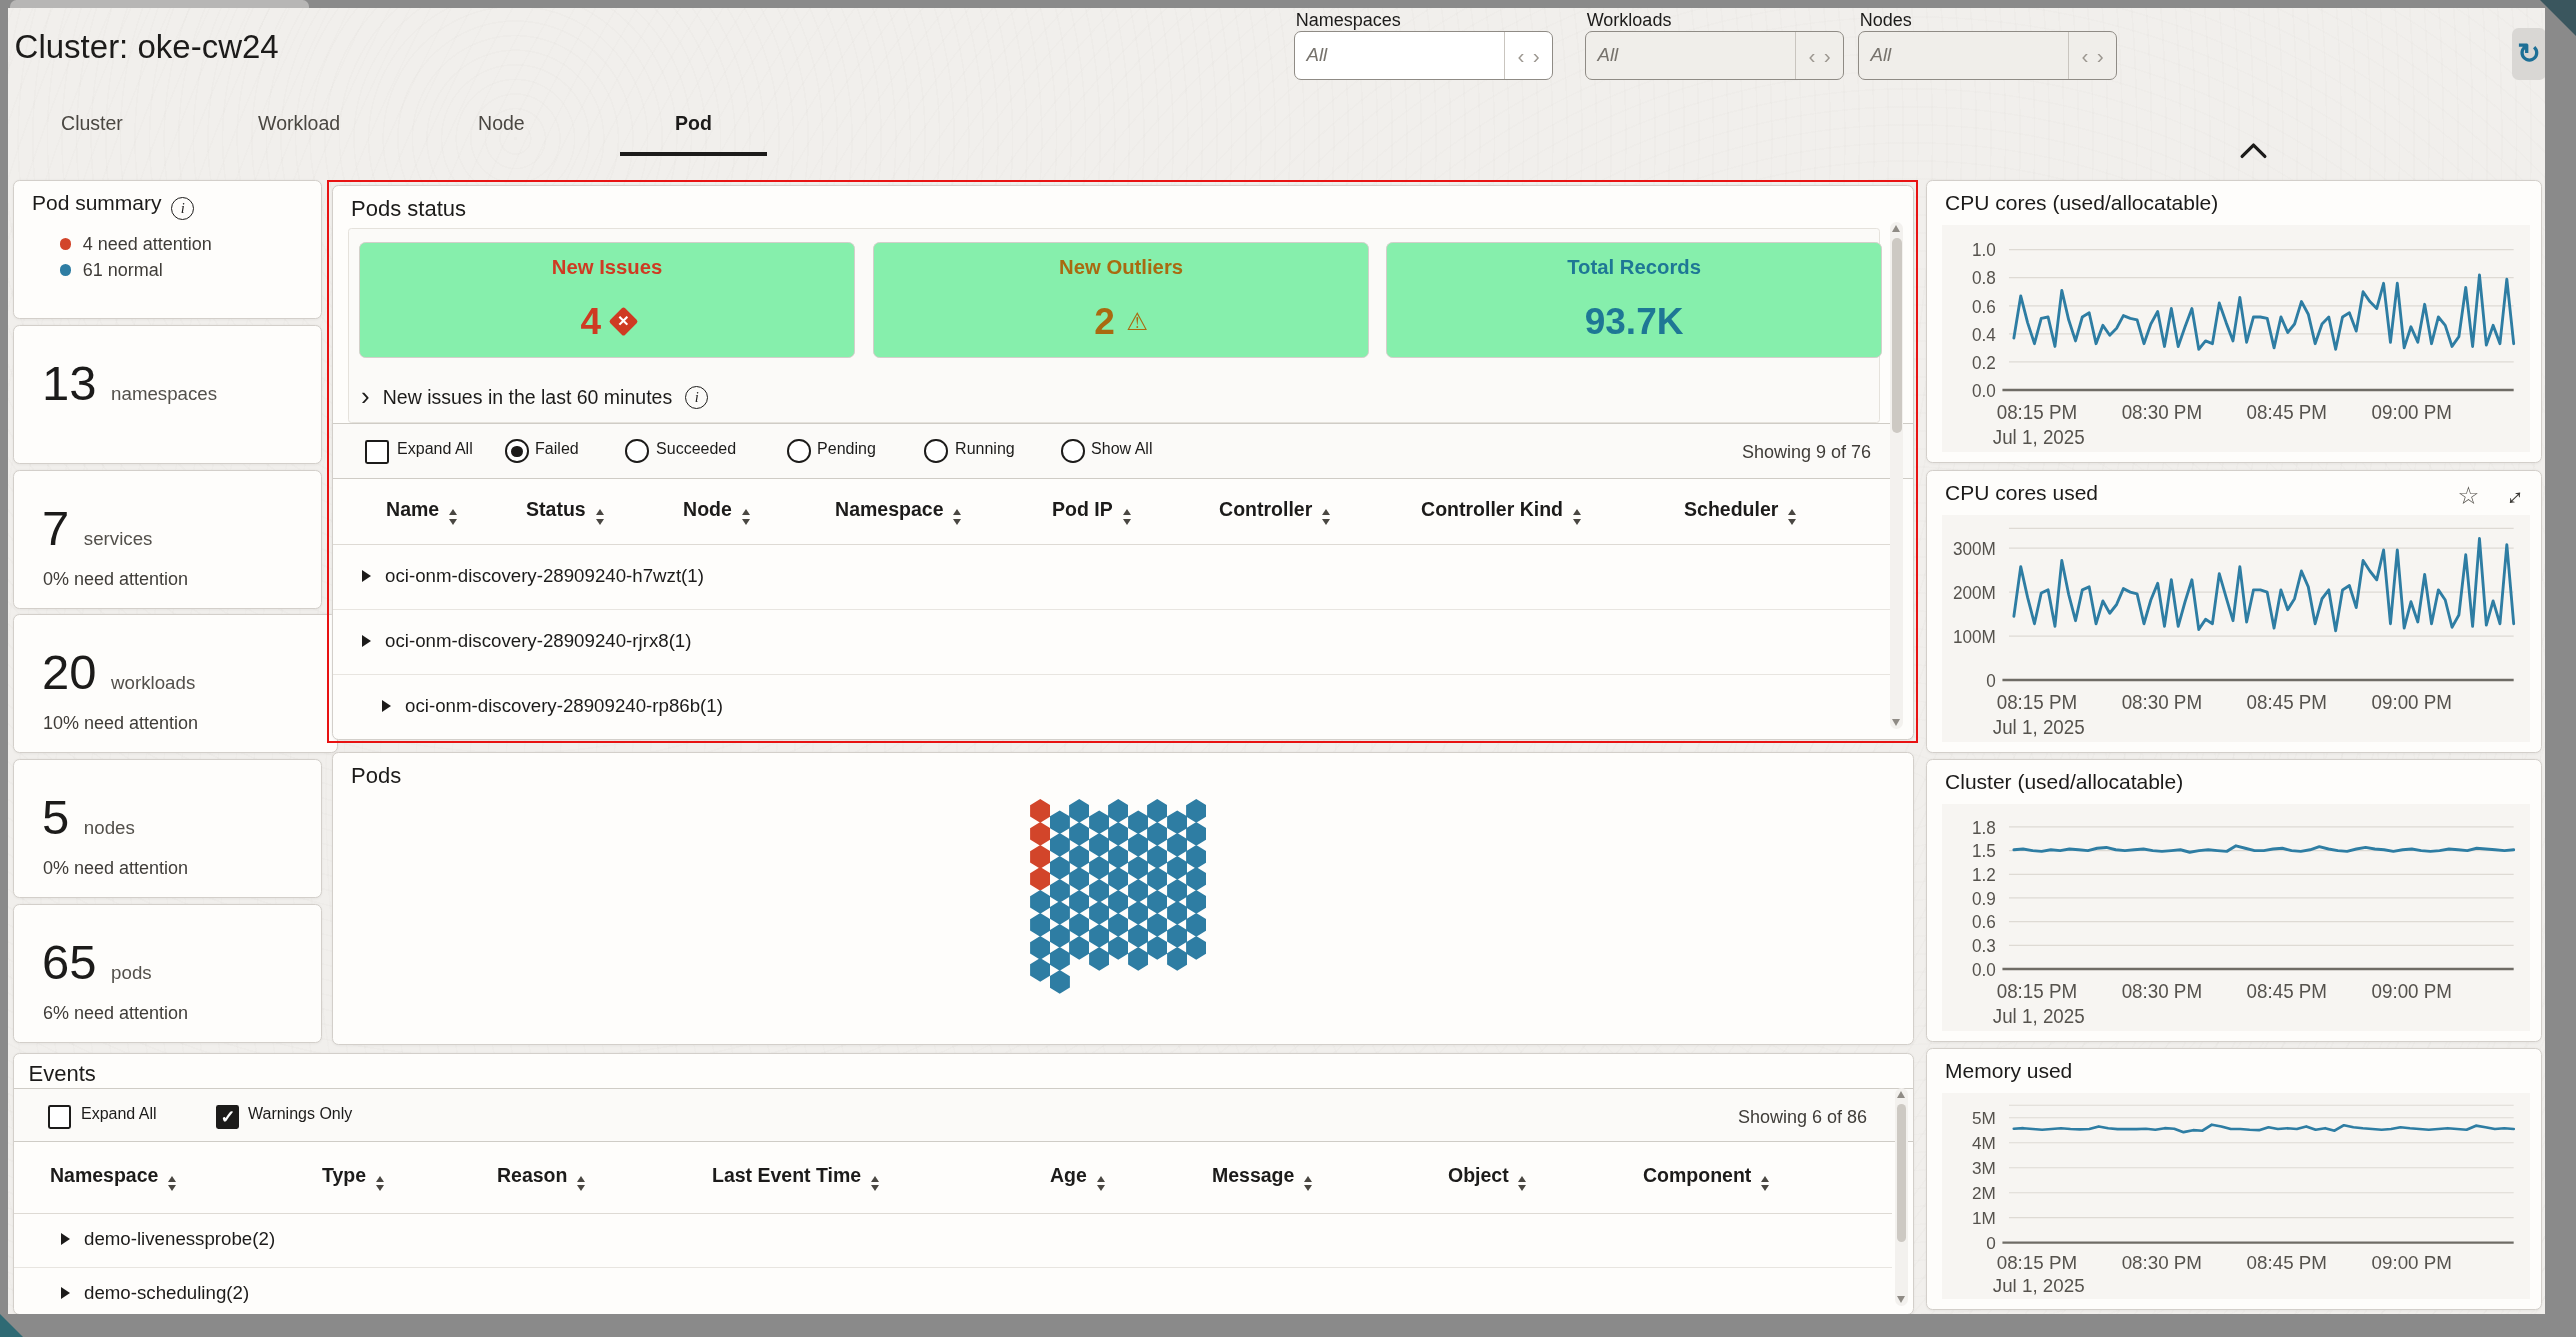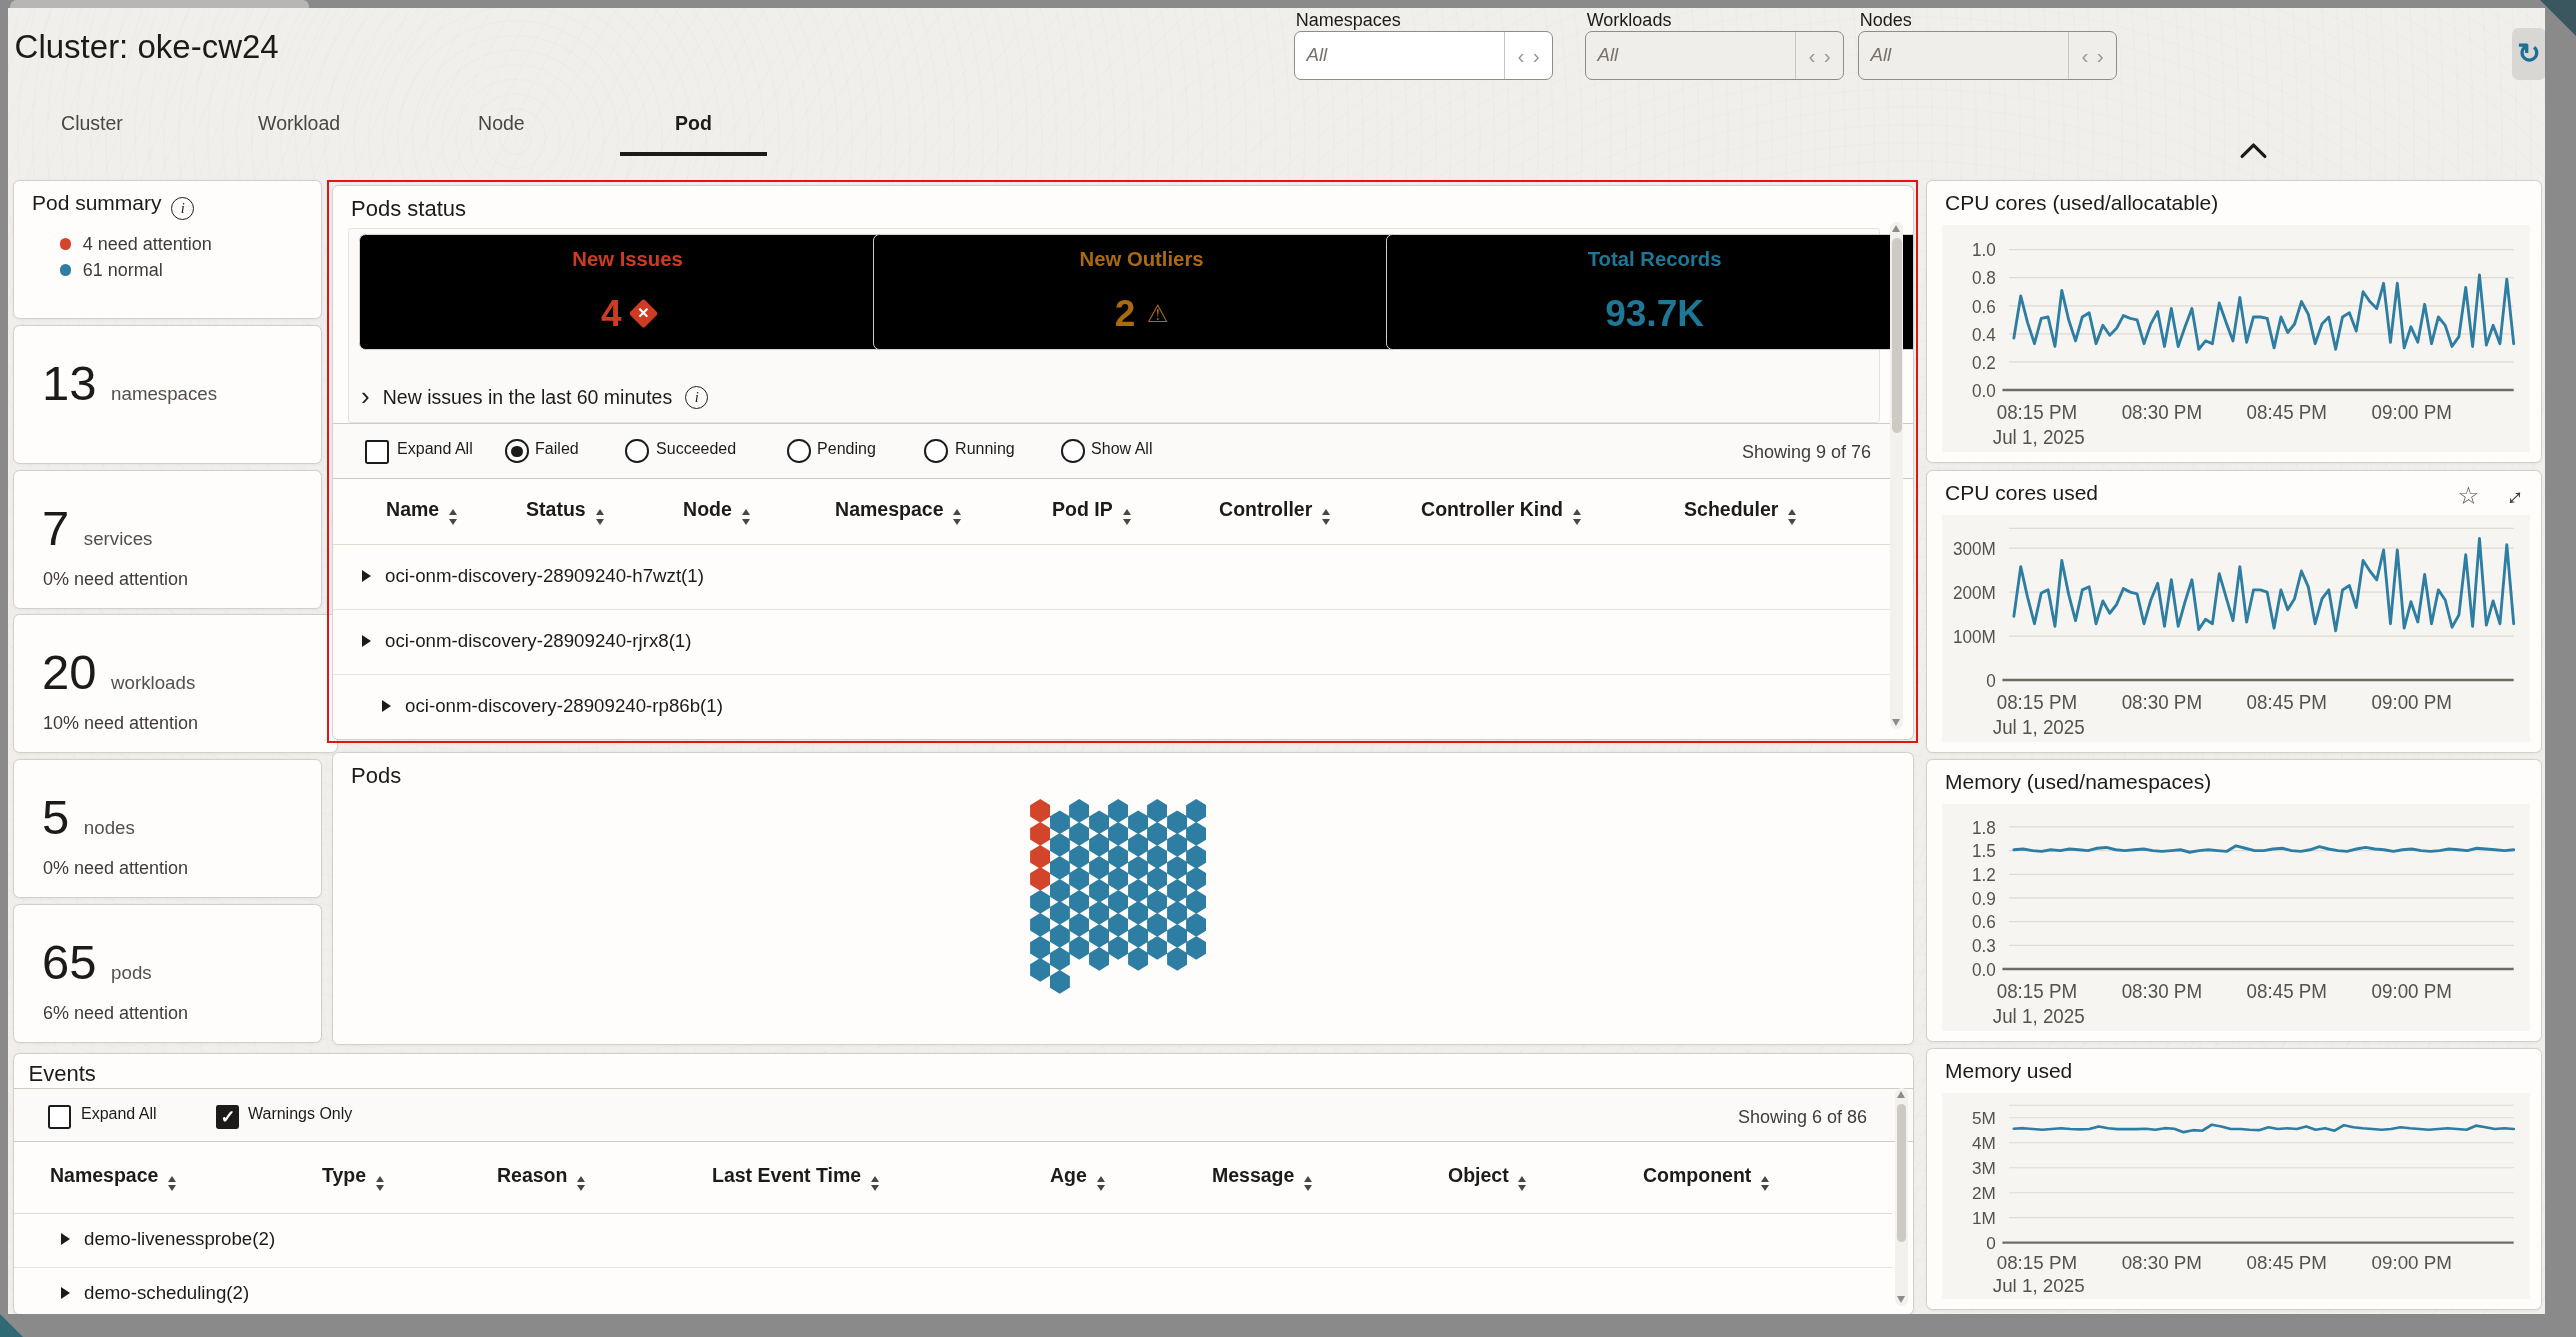--- a/index.html
+++ b/index.html
@@ -53,21 +53,21 @@
   .legend{position:absolute;left:46px;top:50px;}
   .legend .li{display:flex;align-items:center;gap:11.4px;height:26px;font-size:18px;color:var(--ink2);}
   .dot{width:11.4px;height:11.4px;border-radius:50%;}
   .info{display:inline-flex;width:21px;height:21px;border:1.6px solid var(--ink);border-radius:50%;align-items:center;justify-content:center;vertical-align:-3.3px;margin-left:9.8px;}
   .info::after{content:"i";font-family:"Liberation Serif",serif;font-style:italic;font-size:14.6px;line-height:1;color:var(--ink);}
   
   .redrect{position:absolute;left:319px;top:172px;width:1587px;height:559px;border:2.4px solid #e81212;pointer-events:none;z-index:5;}
   
   .ps{left:324px;top:177px;width:1580px;height:553px;overflow:hidden;}
   .ps-sub{position:absolute;left:14.6px;top:42px;width:1530px;height:193px;background:#fbfaf8;border:0.8px solid #e5e2dc;border-radius:3.3px;}
-  .stat{position:absolute;top:48px;width:494px;height:114px;background:#000000;border:0.8px solid var(--bd);border-radius:6.5px;cursor:pointer;padding-left:41px;}
+  .stat{position:absolute;top:56px;width:494px;height:114px;background:#86efac;border:0.8px solid var(--bd);border-radius:6.5px;cursor:pointer;}
   .stat .sl{position:absolute;left:0;right:0;top:13px;text-align:center;font-size:20.3px;font-weight:700;}
   .stat .sv{position:absolute;left:0;right:0;bottom:14.6px;text-align:center;font-size:37px;font-weight:700;display:flex;align-items:center;justify-content:center;gap:11.4px;}
   .diamond{width:21px;height:21px;background:var(--red2);transform:rotate(45deg);display:flex;align-items:center;justify-content:center;border-radius:2.4px;}
   .diamond span{transform:rotate(-45deg);color:#fff;font-size:14.6px;font-weight:bold;line-height:1;}
   .warnglyph{font-size:24.4px;color:var(--brown);font-weight:normal;}
   .expander{position:absolute;left:28px;top:195px;height:33px;display:flex;align-items:center;gap:13px;cursor:pointer;}
   .expander .chev{font-size:26px;line-height:1;color:var(--ink);transform:translateY(-2.4px);}
   .expander .xl{font-size:19.5px;color:var(--ink);}
   .fbar{position:absolute;left:0;right:0;top:237px;height:54px;background:#fbfaf8;border-top:0.8px solid #cfccc6;border-bottom:0.8px solid #cfccc6;}
   .cb{position:absolute;top:16.3px;width:19.5px;height:19.5px;border:2.4px solid var(--ink);border-radius:2.4px;background:#fff;cursor:pointer;}
@@ -494,21 +494,21 @@
           <text x="116.196" y="230" text-anchor="middle" class="xtick">08:15 PM</text>
           <text x="62.196" y="260" text-anchor="start" class="xtick">Jul 1, 2025</text>
           <text x="269.196" y="230" text-anchor="middle" class="xtick">08:30 PM</text>
           <text x="422.196" y="230" text-anchor="middle" class="xtick">08:45 PM</text>
           <text x="575.196" y="230" text-anchor="middle" class="xtick">09:00 PM</text>
           <polyline points="88.0,120.3 96.4,61.4 104.8,97.9 113.2,129.2 121.5,92.7 129.9,89.0 138.3,132.3 146.7,54.1 155.1,94.3 163.5,125.6 171.8,89.0 180.2,85.4 188.6,129.2 197.0,102.1 205.4,116.7 213.8,106.3 222.1,87.5 230.5,91.7 238.9,93.7 247.3,129.2 255.7,101.0 264.1,81.2 272.4,132.3 280.8,77.0 289.2,132.3 297.6,103.1 306.0,77.0 314.4,136.0 322.7,124.0 331.1,129.2 339.5,69.7 347.9,97.9 356.3,125.6 364.7,61.4 373.0,127.1 381.4,89.0 389.8,89.0 398.2,91.7 406.6,134.4 415.0,89.0 423.3,112.5 431.7,99.5 440.1,66.6 448.5,85.4 456.9,129.2 465.3,99.5 473.6,89.0 482.0,137.6 490.4,89.0 498.8,83.8 507.2,109.9 515.6,54.1 523.9,66.6 532.3,77.0 540.7,41.6 549.1,129.2 557.5,41.6 565.9,134.4 574.2,103.1 582.6,127.1 591.0,70.8 599.4,129.2 607.8,89.0 616.2,101.0 624.5,133.4 632.9,118.8 641.3,47.3 649.7,132.3 658.1,28.0 666.5,130.8 674.8,102.1 683.2,129.2 691.6,35.3 700.0,129.2" fill="none" stroke="#2e7da3" stroke-width="3.5" stroke-linejoin="round" stroke-linecap="round"></polyline>
         </svg>
       </div>
   </div>
   <div class="panel chart" style="top:751px;height:281px">
-    <div class="ptitle" style="font-size:21px">Memory (used/namespaces)</div>
+    <div class="ptitle" style="font-size:21px">Cluster (used/allocatable)</div>
     <div class="plot">
         <svg id="chartsvg2" viewBox="0 0 720 270" preserveAspectRatio="none">
           <line x1="74" y1="196" x2="700" y2="196" stroke="#6f6c66" stroke-width="3"></line>
           <text x="66" y="204" text-anchor="end" class="ytick">0.0</text>
           <line x1="82" y1="167.875" x2="700" y2="167.875" stroke="#dedad4" stroke-width="1.5"></line>
           <text x="66" y="175.875" text-anchor="end" class="ytick">0.3</text>
           <line x1="82" y1="139.75" x2="700" y2="139.75" stroke="#dedad4" stroke-width="1.5"></line>
           <text x="66" y="147.75" text-anchor="end" class="ytick">0.6</text>
           <line x1="82" y1="111.62499999999999" x2="700" y2="111.62499999999999" stroke="#dedad4" stroke-width="1.5"></line>
           <text x="66" y="119.62499999999999" text-anchor="end" class="ytick">0.9</text>

